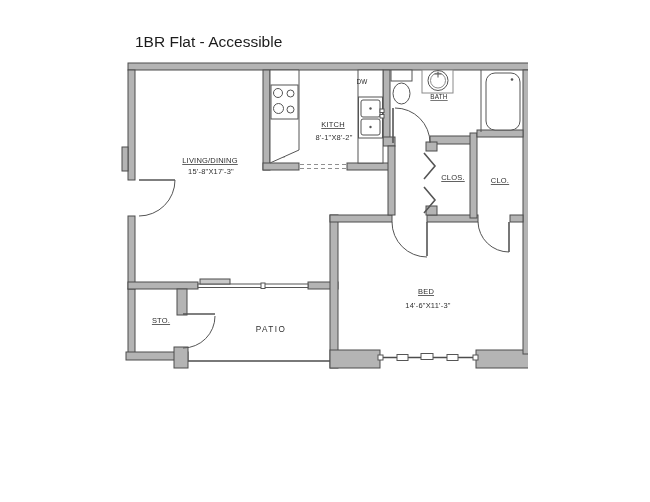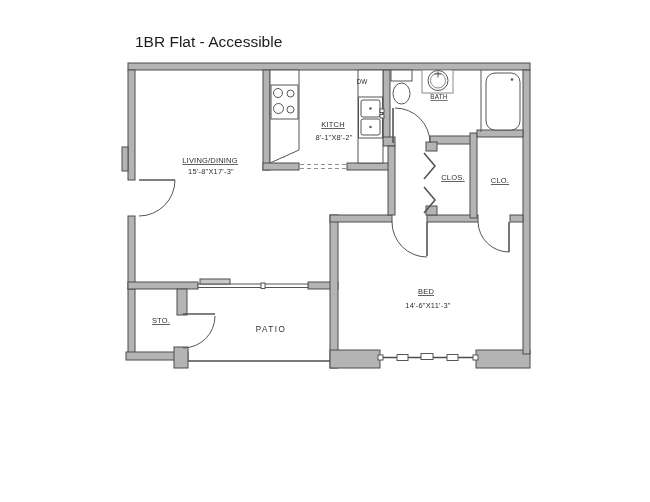--- a/index.html
+++ b/index.html
@@ -1,16 +1,16 @@
 <!DOCTYPE html>
 <html style="--wall-fill: #b4b4b4; --wall-outline: #4d4d4d; --line-color: #555555; --label-color: #2e2e2e; --title-color: #1c1c1c; --background: #ffffff;"><head>
 <meta charset="utf-8">
 <style>
   html,body{margin:0;padding:0;background:var(--background,#fff);}
-  #stage{position:relative;width:650px;height:502px;background:var(--background,#fff);overflow:hidden;
+  #stage{position:relative;width:528px;height:502px;background:var(--background,#fff);overflow:hidden;
          font-family:"Liberation Sans",sans-serif;border-radius:7px;}
   svg{position:absolute;left:0;top:0;}
   .wall{fill:var(--wall-fill,#b4b4b4);stroke:var(--wall-outline,#4d4d4d);stroke-width:1;}
   .fixture{fill:#ffffff;stroke:var(--line-color,#555);stroke-width:1;}
   .fixture-lt{fill:#ffffff;stroke:#8a8a8a;stroke-width:1;}
   .arc{fill:none;stroke:var(--line-color,#555);stroke-width:1;}
   .panel{stroke:var(--line-color,#555);stroke-width:1.6;fill:none;}
   .thin{stroke:var(--wall-outline,#4d4d4d);stroke-width:1.5;fill:none;}
   .dash{stroke:#909090;stroke-width:1;stroke-dasharray:4 3;fill:none;}
   .lbl{font-family:"Liberation Sans",sans-serif;font-size:7.5px;fill:var(--label-color,#2e2e2e);

